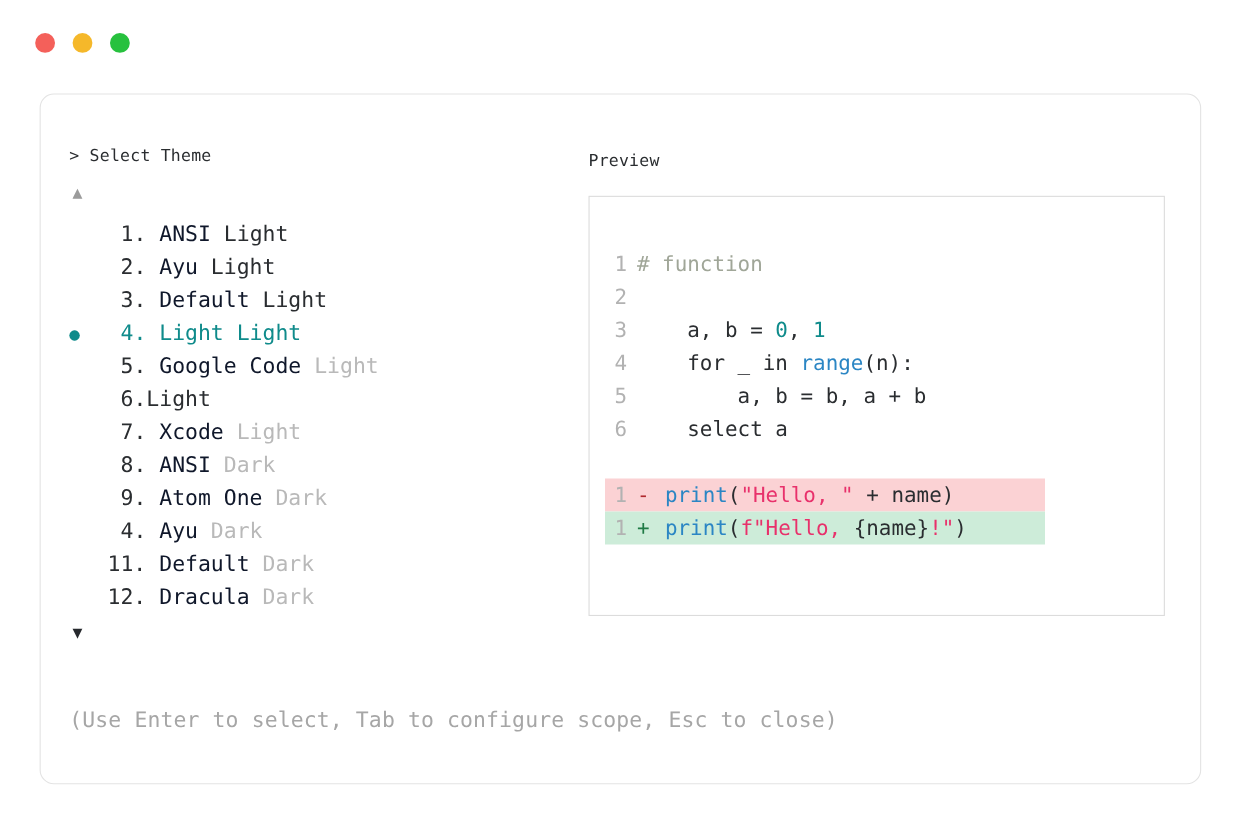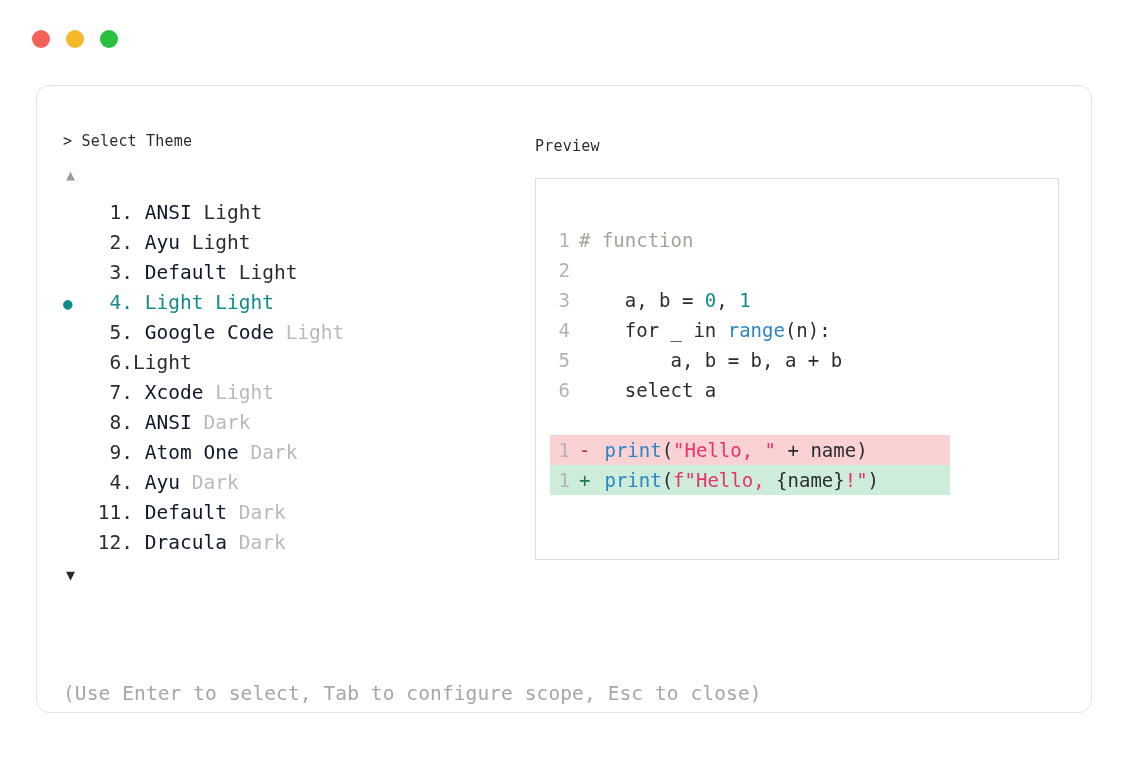--- a/index.html
+++ b/index.html
@@ -121,21 +121,20 @@
 
   
   .hint {
     position: absolute;
     left: 26px;
     top: 557px;
     font-size: 19.5px;
     color: #a6a6a6;
     white-space: pre;
     letter-spacing: 0.1px;
-    margin-top: 39px;
   }
 
   
   .preview-box {
     margin-top: 24px;
     width: 524px;
     height: 382px;
     border: 1.5px solid #dcdcdc;
     background: #ffffff;
     box-sizing: border-box;

